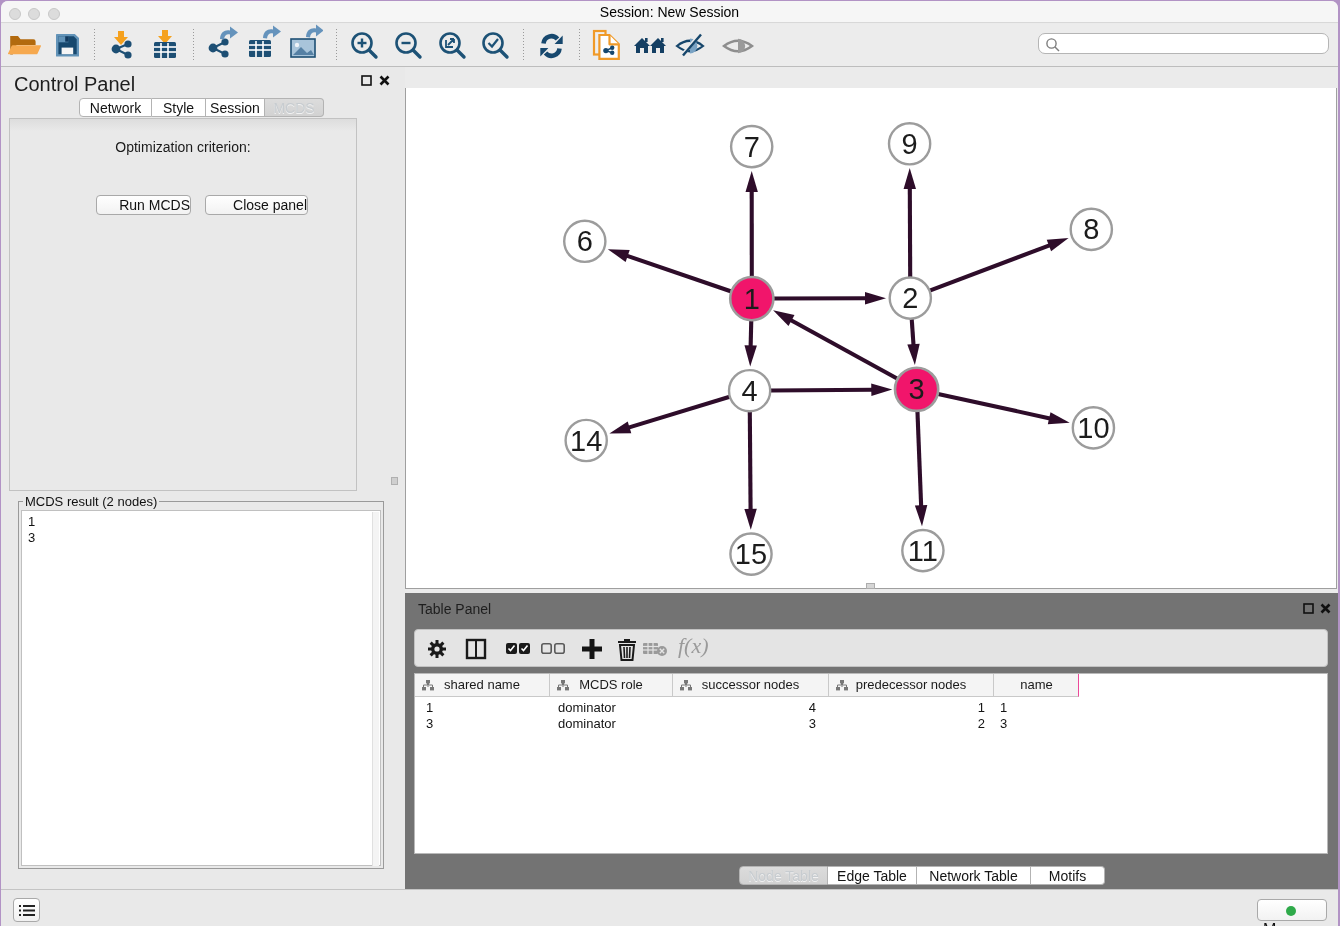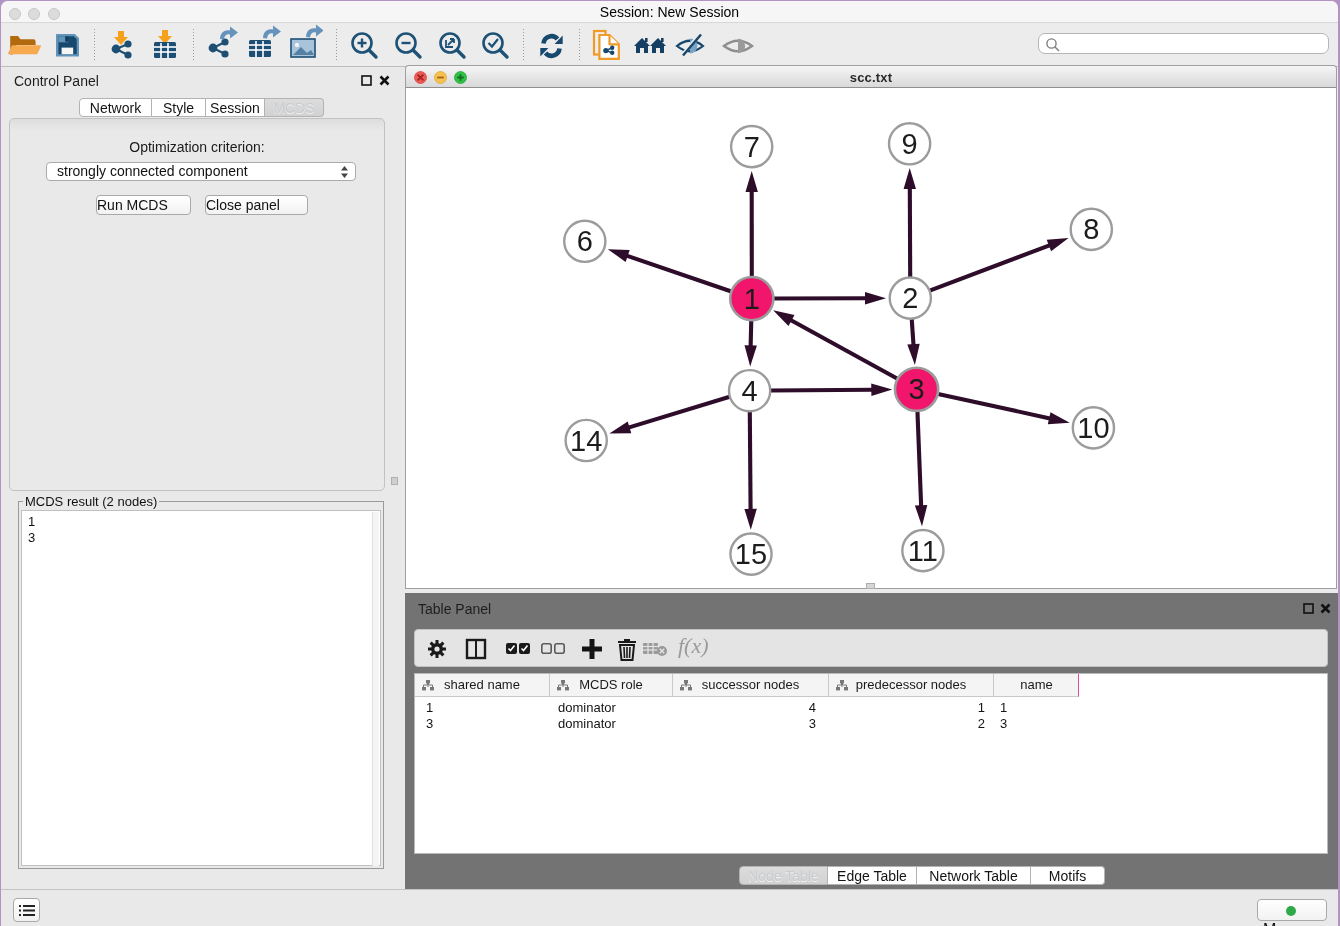--- a/index.html
+++ b/index.html
@@ -9,32 +9,32 @@
 #titlebar { position:absolute; left:0; top:0; width:100%; height:22px; background:#f6f6f6; border-radius:7px 7px 0 0; border-bottom:1px solid #d8d8d8; }
 #titlebar .tl { position:absolute; top:7px; width:12px; height:12px; border-radius:50%; background:#dcdcdc; border:1px solid #c8c8c8; }
 #title-text { position:absolute; top:3px; left:0; width:100%; text-align:center; font-size:14px; color:#000000; }
 
 #toolbar { position:absolute; left:0; top:23px; width:100%; height:43px; background:#ececec; border-bottom:1px solid #bdbdbd; }
 .sep { position:absolute; top:5px; height:33px; width:1px; background-image:linear-gradient(#9a9a9a 1px, transparent 1px); background-size:1px 3px; }
 .ticon { position:absolute; top:0; }
 #searchbox { position:absolute; left:1037px; top:9px; width:291px; height:21px; background:#fff; border:1px solid #b5b5b5; border-radius:7px; }
 
 #cpanel { position:absolute; left:0; top:66px; width:391px; height:822px; background:#e9e9e9; }
-#cpanel-head { position:absolute; top:6px; left:13px; font-size:14px; color:#1e1e1e; }
+#cpanel-head { position:absolute; top:6px; left:13px; font-size:20px; color:#1e1e1e; }
 .winbtn { position:absolute; top:7px; font-size:12px; color:#111; }
 .tabs { position:absolute; display:flex; }
 .tab { height:19px; font-size:14px; color:#141414; background:#fff; border:1px solid #b3b3b3; border-left:none; text-align:center; line-height:18px; position:relative; z-index:2; }
 .tab.first { border-left:1px solid #b3b3b3; border-radius:4px 0 0 4px; }
 .tab.last { border-radius:0 4px 4px 0; }
 .tab.sel { background:linear-gradient(#dcdcdc,#d2d2d2); color:#c7ccd0; text-shadow:0 1px 0 #f2f2f2; }
-#cp-content { position:absolute; left:8px; top:51px; width:376px; height:373px; background:linear-gradient(#dddddd, #e9e9e9 12px); border:1px solid #c2c2c2; border-radius:5px; }
+#cp-content { position:absolute; left:8px; top:51px; width:348px; height:373px; background:linear-gradient(#dddddd, #e9e9e9 12px); border:1px solid #c2c2c2; border-radius:0; }
 #opt-label { position:absolute; top:20px; width:100%; text-align:center; font-size:14px; color:#1a1a1a; }
 #dropdown { position:absolute; left:36px; top:43px; width:310px; height:19px; background:#fff; border:1px solid #ababab; border-radius:4px; font-size:14px; color:#111; line-height:17px; padding-left:10px; }
 #dropdown .arrows { position:absolute; right:6px; top:2px; font-size:11px; color:#333; }
-.pbtn { position:absolute; top:76px; height:20px; background:linear-gradient(#ffffff,#f2f2f2); border:1px solid #a9a9a9; border-radius:4px; font-size:14px; color:#111; text-align:left; line-height:18px; }
+.pbtn { position:absolute; top:76px; height:20px; background:linear-gradient(#ffffff,#f2f2f2); border:1px solid #a9a9a9; border-radius:4px; font-size:14px; color:#111; text-align:right; line-height:18px; }
 #mcds-box { position:absolute; left:17px; top:434px; width:366px; height:368px; border:1px solid #9a9a9a; }
 #mcds-legend { position:absolute; left:4px; top:-8px; background:#e9e9e9; font-size:13px; color:#111; padding:0 2px; }
 #mcds-white { position:absolute; left:2px; top:8px; width:360px; height:356px; background:#fff; border:1px solid #c0c0c0; }
 #mcds-white .scroll { position:absolute; right:1px; top:1px; width:7px; height:354px; background:#f4f4f4; border-left:1px solid #e0e0e0; }
 .hcell { position:absolute; top:0; height:23px; border-right:1px solid #c9c9c9; text-align:center; line-height:22px; }
 .hcell .hicon { position:absolute; left:7px; top:6px; }
 
 #splitter { position:absolute; left:391px; top:66px; width:13px; height:822px; background:#e9e9e9; }
 #split-handle { position:absolute; left:-1px; top:410px; width:7px; height:8px; background:#cfcfcf; border:1px solid #b0b0b0; }
 </style>
@@ -217,51 +217,35 @@
         <path d="M1.5 1.5 L9.5 9.5 M9.5 1.5 L1.5 9.5" stroke="#111" stroke-width="2.6"></path>
       </svg>
   <div class="tabs" style="left:78px;top:31px;">
     <div class="tab first" style="width:73px">Network</div>
     <div class="tab" style="width:54px">Style</div>
     <div class="tab" style="width:59px">Session</div>
     <div class="tab last sel" style="width:59px">MCDS</div>
   </div>
   <div id="cp-content">
     <div id="opt-label">Optimization criterion:</div>
-    <div id="dropdown">strongly connected component
-      <svg class="arrows" width="9" height="14" viewBox="0 0 9 14" style="top:2px">
-            <path d="M4.5 1 L8 5.5 L1 5.5 Z M4.5 13 L8 8.5 L1 8.5 Z" fill="#444"></path>
-          </svg>
-    </div>
     <div class="pbtn" style="left:86px;width:95px">Run MCDS</div>
     <div class="pbtn" style="left:195px;width:103px">Close panel</div>
   </div>
   <div id="mcds-box">
     <div id="mcds-legend">MCDS result (2 nodes)</div>
     <div id="mcds-white">
       <div style="position:absolute;left:6px;top:3px;font-size:13px;color:#111;line-height:16px">1<br>3</div>
       <div class="scroll"></div>
     </div>
   </div>
 </div>
 <div id="splitter">
       <div id="split-handle"></div>
     </div>
 <div id="netwin" style="position:absolute;left:404px;top:64px;width:932px;height:524px;">
-  <div id="net-titlebar" style="position:absolute;left:0;top:0;width:100%;height:23px;background:linear-gradient(#f5f5f5,#d9d9d9);border:1px solid #9f9f9f;border-bottom:1px solid #8e8e8e;border-radius:4px 4px 0 0;">
-    <svg style="position:absolute;left:8px;top:5px" width="60" height="13" viewBox="0 0 60 13">
-      <circle cx="6.5" cy="6.5" r="6" fill="#ec5b56" stroke="#d94743" stroke-width="0.8"></circle>
-      <path d="M3.6 3.6 L9.4 9.4 M9.4 3.6 L3.6 9.4" stroke="#a02622" stroke-width="1.8"></path>
-      <circle cx="26.5" cy="6.5" r="6" fill="#f6c14f" stroke="#dfa736" stroke-width="0.8"></circle>
-      <line x1="23.2" y1="6.5" x2="29.8" y2="6.5" stroke="#99661a" stroke-width="1.8"></line>
-      <circle cx="46.5" cy="6.5" r="6" fill="#30c146" stroke="#24a637" stroke-width="0.8"></circle>
-      <path d="M43.2 6.5 L49.8 6.5 M46.5 3.2 L46.5 9.8" stroke="#156e22" stroke-width="1.8"></path>
-    </svg>
-    <div style="position:absolute;top:4px;width:100%;text-align:center;font-size:13px;color:#2a2a2a;font-weight:bold;letter-spacing:0.2px;">scc.txt</div>
-  </div>
   <div id="canvas" style="position:absolute;left:0;top:23px;width:932px;height:501px;background:#fff;border:1px solid #9f9f9f;border-top:none;">
   <svg width="930" height="499" viewBox="0 0 930 499" style="position:relative;left:-1px;top:0">
 <line x1="346.8" y1="189.8" x2="346.7" y2="101.9" stroke="#2e0d2a" stroke-width="4.1"></line>
 <polygon points="346.7,82.9 352.9,103.9 340.5,103.9" fill="#2e0d2a"></polygon>
 <line x1="327.1" y1="203.8" x2="220.8" y2="167.4" stroke="#2e0d2a" stroke-width="4.1"></line>
 <polygon points="202.8,161.2 224.7,162.1 220.6,173.9" fill="#2e0d2a"></polygon>
 <line x1="367.6" y1="210.5" x2="462.0" y2="210.2" stroke="#2e0d2a" stroke-width="4.1"></line>
 <polygon points="481.0,210.2 460.0,216.4 460.0,204.0" fill="#2e0d2a"></polygon>
 <line x1="346.3" y1="231.4" x2="345.6" y2="259.4" stroke="#2e0d2a" stroke-width="4.1"></line>
 <polygon points="345.2,278.4 339.5,257.3 351.9,257.6" fill="#2e0d2a"></polygon>

